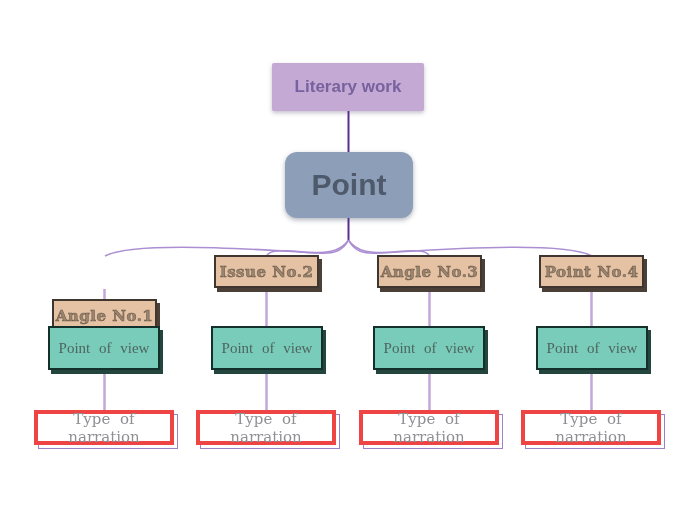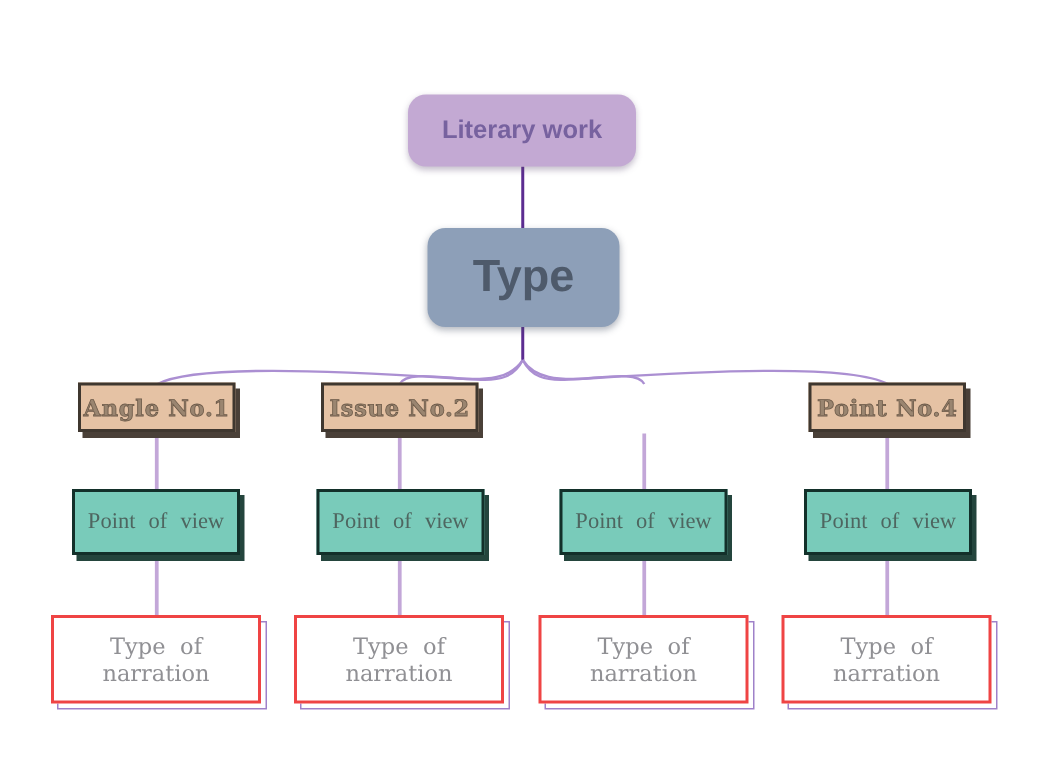--- a/index.html
+++ b/index.html
@@ -5,53 +5,53 @@
   html,body{margin:0;padding:0;background:#ffffff;}
   .canvas{
     position:relative;width:696px;height:520px;background:#ffffff;
     font-family:"Liberation Sans",sans-serif;overflow:hidden;
   }
   .connectors{position:absolute;left:0;top:0;width:696px;height:520px;pointer-events:none;}
   .node{position:absolute;box-sizing:border-box;display:flex;align-items:center;justify-content:center;text-align:center;}
 
   
   .node-root{
-    left:272px;top:63px;width:152px;height:48px;border-radius:12px;
+    left:272px;top:63px;width:152px;height:48px;border-radius:2px;
     background:#c3a9d3;color:#77629f;font-weight:bold;font-size:17px;
     box-shadow:0 2px 4px rgba(90,70,110,0.35);
   }
   .node-issue{
     left:285px;top:152px;width:128px;height:66px;border-radius:12px;
     background:#8d9fb8;color:#4e5a6b;font-weight:bold;font-size:30px;
     box-shadow:0 2px 5px rgba(60,70,90,0.4);
   }
 
   
   .node-angle{
     top:255px;width:105px;height:33px;
     background:#e5c2a4;border:2px solid #3f372f;
     box-shadow:3px 4px 0 #4a4038;
     font-family:"DejaVu Serif",serif;font-weight:bold;font-size:15px;
     color:#9a8570;-webkit-text-stroke:0.55px #6d5b4a;letter-spacing:0.5px;
   }
-  .angle-1{left:52px;} .angle-2{left:214px;} .angle-3{left:377px;} .angle-4{left:539px;}
+  .angle-1{left:52px;margin-top:44px;} .angle-2{left:214px;} .angle-3{left:377px;} .angle-4{left:539px;}
 
   
   .node-pov{
     top:326px;width:112px;height:44px;
     background:#79cbba;border:2px solid #13302a;
     box-shadow:3px 4px 0 #24453d;
     font-family:Liberation Serif, serif;font-size:15px;color:#4e6660;word-spacing:5px;
   }
   .pov-1{left:48px;} .pov-2{left:211px;} .pov-3{left:373px;} .pov-4{left:536px;}
 
   
   .node-narration{
-    top:410px;width:140px;height:59px;
-    background:#ffffff;border:2px solid #ef4444;
+    top:410px;width:140px;height:35px;
+    background:#ffffff;border:4px solid #ef4444;
     box-shadow:4px 4px 0 -1px #ffffff, 4px 4px 0 0 #9f81c9;
     font-family:"DejaVu Serif",serif;font-size:15px;color:#909094;word-spacing:5px;
   }
   .narr-1{left:34px;} .narr-2{left:196px;} .narr-3{left:359px;} .narr-4{left:521px;}
 </style>
 </head>
 <body>
 
 <div class="canvas">
 
@@ -70,24 +70,25 @@
     <line x1="429.5" y1="289" x2="429.5" y2="326" stroke="#c3a7d8" stroke-width="2.5"></line>
     <line x1="591.5" y1="289" x2="591.5" y2="326" stroke="#c3a7d8" stroke-width="2.5"></line>
     <line x1="104.5" y1="371" x2="104.5" y2="410" stroke="#c3a7d8" stroke-width="2.5"></line>
     <line x1="266.5" y1="371" x2="266.5" y2="410" stroke="#c3a7d8" stroke-width="2.5"></line>
     <line x1="429.5" y1="371" x2="429.5" y2="410" stroke="#c3a7d8" stroke-width="2.5"></line>
     <line x1="591.5" y1="371" x2="591.5" y2="410" stroke="#c3a7d8" stroke-width="2.5"></line>
   </svg>
 
   <div class="node node-root">Literary work</div>
 
-  <div class="node node-issue">Type</div>
+  <div class="node node-issue">Point</div>
 
   <div class="node node-angle angle-1">Angle No.1</div>
   <div class="node node-angle angle-2">Issue No.2</div>
+  <div class="node node-angle angle-3">Angle No.3</div>
   <div class="node node-angle angle-4">Point No.4</div>
 
   <div class="node node-pov pov-1">Point of view</div>
   <div class="node node-pov pov-2">Point of view</div>
   <div class="node node-pov pov-3">Point of view</div>
   <div class="node node-pov pov-4">Point of view</div>
 
   <div class="node node-narration narr-1">Type of narration</div>
   <div class="node node-narration narr-2">Type of narration</div>
   <div class="node node-narration narr-3">Type of narration</div>

